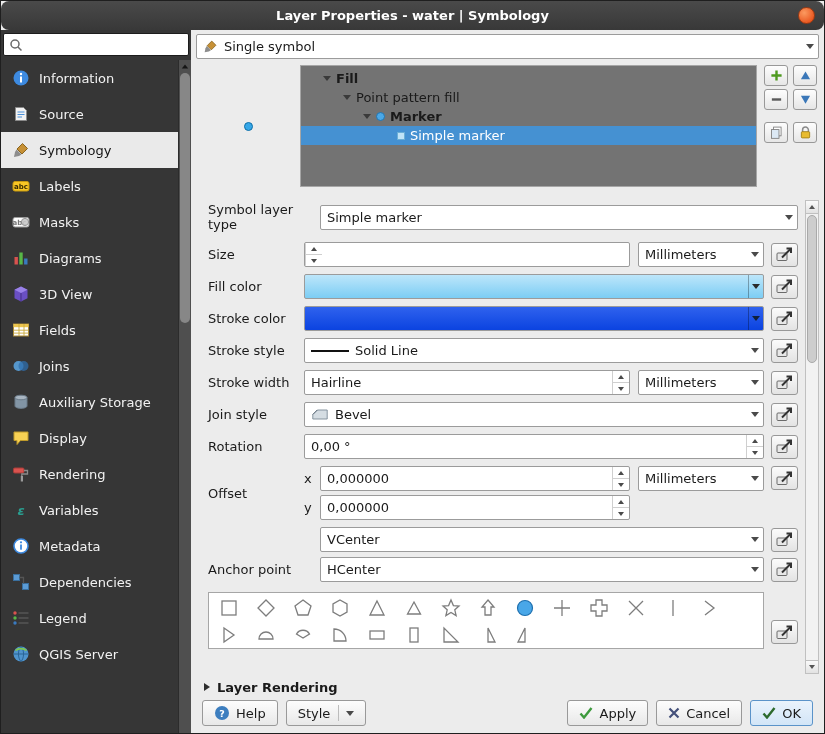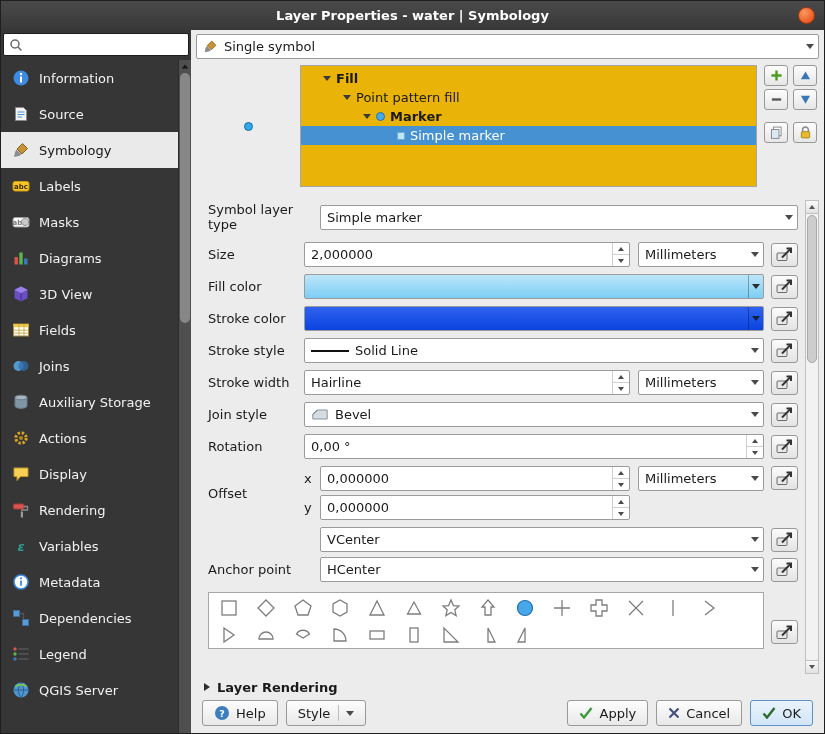--- a/index.html
+++ b/index.html
@@ -1,21 +1,21 @@
 <!DOCTYPE html>
 <html><head>
 <meta charset="utf-8">
 <style>
   * { margin:0; padding:0; box-sizing:border-box; }
   html,body { width:825px; }
   body { font-family:"DejaVu Sans","Liberation Sans",sans-serif; font-size:13px; color:#1a1a1a; cursor:default; }
   .window { width:825px; height:734px; background:#ececec; position:relative; overflow:hidden; border:1px solid #1f1f1f; }
 
   
-  .titlebar { height:29px; background:linear-gradient(#4a4a4a,#383838); display:flex; align-items:center; justify-content:center; color:#fff; font-weight:bold; position:relative; font-size:13px; }
+  .titlebar { height:29px; background:linear-gradient(#4a4a4a,#383838); display:flex; align-items:center; justify-content:center; color:#fff; font-weight:bold; position:relative; font-size:13px;border-radius:8px; }
   .close-btn { position:absolute; right:9px; top:6px; width:17px; height:17px; border-radius:50%; background:radial-gradient(circle at 35% 32%, #fb9a60, #e9561f 75%); border:1px solid #9e3a12; }
 
   .body-row { display:flex; height:703px; }
 
   
   .sidebar { width:190px; background:#363636; display:flex; flex-direction:column; flex:none; }
   .search-wrap { padding:3px 2px 4px 2px; position:relative; }
   .search-input { width:100%; height:23px; border:1px solid #1c1c1c; border-radius:2px; background:#fff; padding:0 4px 0 26px; font-size:12px; outline:none; font-family:inherit; }
   .search-icon { position:absolute; left:8px; top:8px; line-height:0; }
   .sidebar-lower { flex:1; display:flex; overflow:hidden; }
@@ -36,21 +36,21 @@
   .tri-down { width:0; height:0; border-left:4px solid transparent; border-right:4px solid transparent; border-top:5px solid #4a4a4a; }
   .tri-up { width:0; height:0; border-left:4px solid transparent; border-right:4px solid transparent; border-bottom:5px solid #4a4a4a; }
   .tri-right { width:0; height:0; border-top:4.5px solid transparent; border-bottom:4.5px solid transparent; border-left:6px solid #2e2e2e; }
 
   .renderer-combo { margin-bottom:6px; }
 
   
   .tree-panel { display:flex; height:122px; margin-bottom:13px; }
   .tree-preview { width:104px; display:flex; align-items:center; justify-content:center; flex:none; }
   .marker-dot { width:9px; height:9px; border-radius:50%; background:#35a7e8; border:1px solid #0e6fa8; }
-  .tree-box { flex:1; background:#eab308; border:1px solid #a6a6a6; padding-top:3px; overflow:hidden; min-width:0; }
+  .tree-box { flex:1; background:#737373; border:1px solid #a6a6a6; padding-top:3px; overflow:hidden; min-width:0; }
   .tree-row { height:19px; display:flex; align-items:center; gap:5px; }
   .tree-row.selected { background:#4591d2; color:#fff; }
   .expander { width:0; height:0; border-left:4px solid transparent; border-right:4px solid transparent; border-top:5px solid #3a3a3a; flex:none; }
   .bold { font-weight:bold; }
   .tree-icon-dot { width:9px; height:9px; border-radius:50%; background:#4aa8e8; border:1px solid #2574ad; flex:none; }
   .tree-icon-sq { width:8px; height:8px; background:#bfe3f7; border:1px solid #6aaed6; flex:none; }
   .tree-btns { width:62px; padding-left:7px; display:flex; flex-direction:column; gap:3px; flex:none; }
   .tbtn-row { display:flex; gap:5px; }
   .tbtn-row.gap { margin-top:9px; }
   .tbtn { width:24px; height:21px; background:linear-gradient(#fdfdfd,#e6e6e6); border:1px solid #989898; border-radius:3px; display:flex; align-items:center; justify-content:center; line-height:0; }
@@ -216,29 +216,20 @@
                 <svg width="18" height="18" viewBox="0 0 18 18">
                   <path d="M3 4.5v8.5c0 1.3 2.7 2.4 6 2.4s6-1.1 6-2.4V4.5" fill="#8295a5" stroke="#6a7a88"></path>
                   <ellipse cx="9" cy="4.5" rx="6" ry="2.3" fill="#a9b6c2" stroke="#6a7a88"></ellipse>
                 </svg>
               </span>
               <span>Auxiliary Storage</span>
             </div>
           <div class="nav-item">
               <span class="nicon">
                 <svg width="18" height="18" viewBox="0 0 18 18">
-                  <circle cx="9" cy="9" r="5.2" fill="none" stroke="#d9a520" stroke-width="3" stroke-dasharray="2.4 1.7"></circle>
-                  <circle cx="9" cy="9" r="2.1" fill="#b5851a"></circle>
-                </svg>
-              </span>
-              <span>Actions</span>
-            </div>
-          <div class="nav-item">
-              <span class="nicon">
-                <svg width="18" height="18" viewBox="0 0 18 18">
                   <path d="M2 3h14v8.5H8.5L5 15.5v-4H2z" fill="#f7d154" stroke="#bf9a2a"></path>
                 </svg>
               </span>
               <span>Display</span>
             </div>
           <div class="nav-item">
               <span class="nicon">
                 <svg width="18" height="18" viewBox="0 0 18 18">
                   <rect x="1.5" y="3" width="10.5" height="5" rx="1.2" fill="#d9534f" stroke="#a83c38"></rect>
                   <path d="M12 5.5h3.5v3.5H9.8v2" fill="none" stroke="#8a8a8a" stroke-width="1.3"></path>
@@ -397,21 +388,20 @@
               <span>Simple marker</span>
               <span class="arrow">
                   <span class="tri-down"></span>
                 </span>
             </div>
           </div>
 
           <div class="prow">
             <span class="plabel">Size</span>
             <div class="spin">
-              <span class="spin-text">2,000000</span>
               <span class="spin-btns">
                   <div class="spin-up">
                     <span class="tri-up-sm"></span>
                   </div>
                   <div>
                     <span class="tri-down-sm"></span>
                   </div>
                 </span>
             </div>
             <div class="combo unit-combo">

